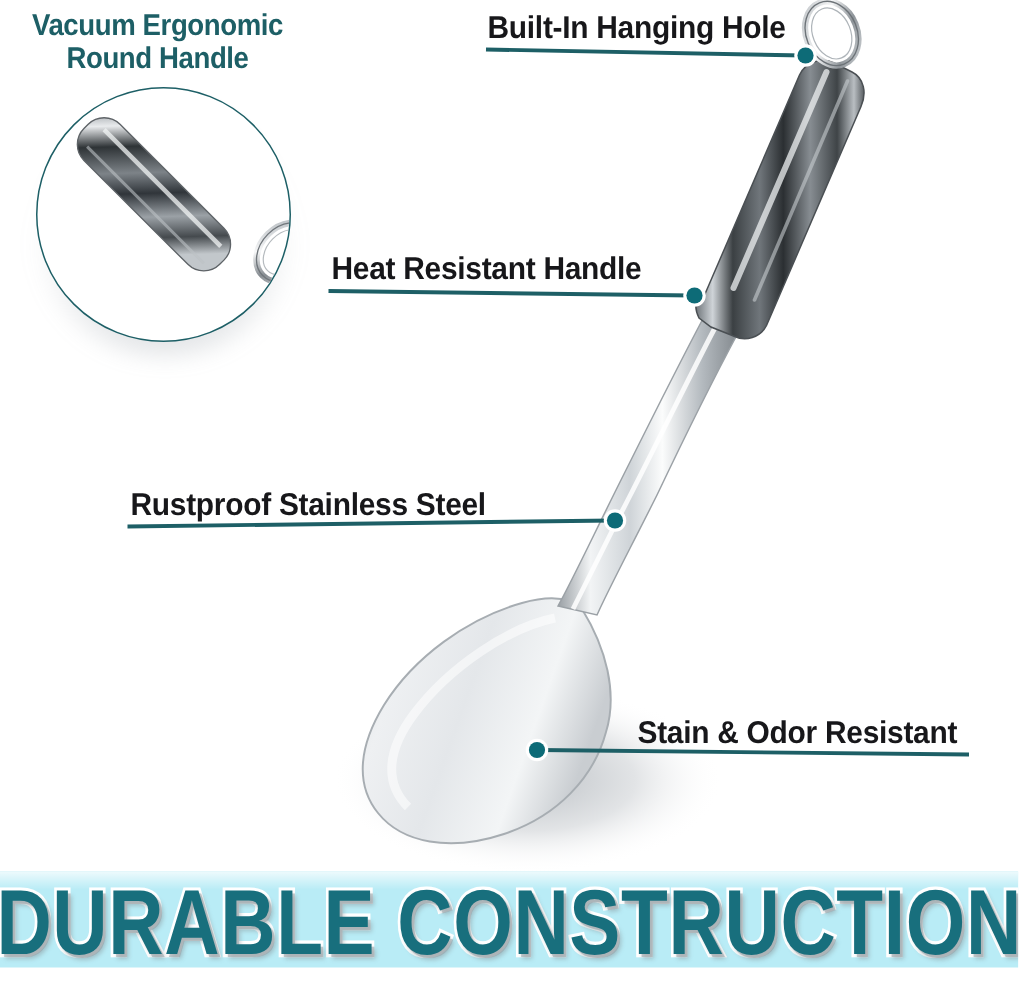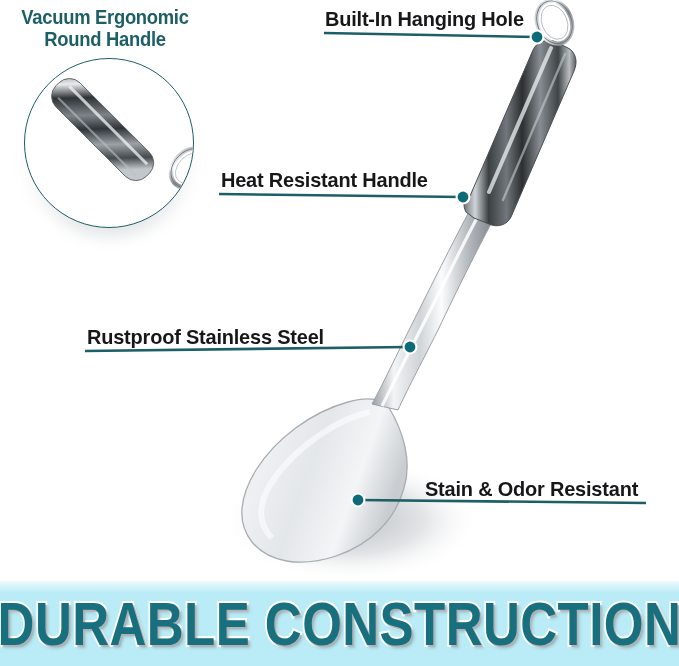--- a/index.html
+++ b/index.html
@@ -81,24 +81,24 @@
     left: 0;
     top: 0;
   }
 
   
   #banner {
     position: absolute;
     left: 0;
     top: 581px;
     width: 679px;
-    height: 85px;
+    height: 64px;
     background: #b9ecf6;
     display: flex;
-    align-items: center;
+    align-items: flex-end;
     justify-content: center;
     overflow: hidden;
   }
   #banner .banner-text {
     font-family: "Liberation Sans Narrow", "Liberation Sans", sans-serif;
     font-weight: bold;
     font-size: 58px;
     line-height: 58px;
     letter-spacing: 0.5px;
     color: #186f7d;

